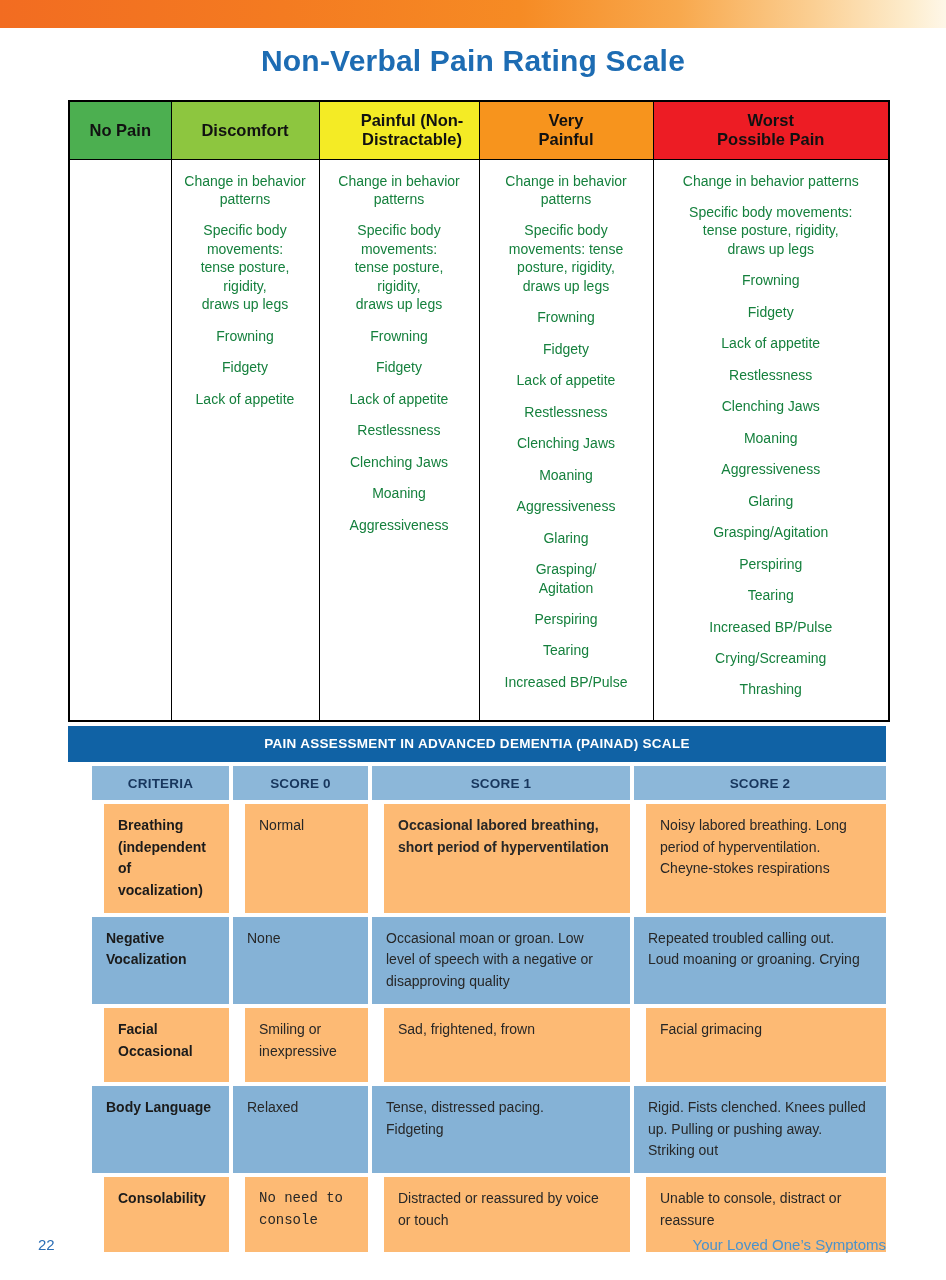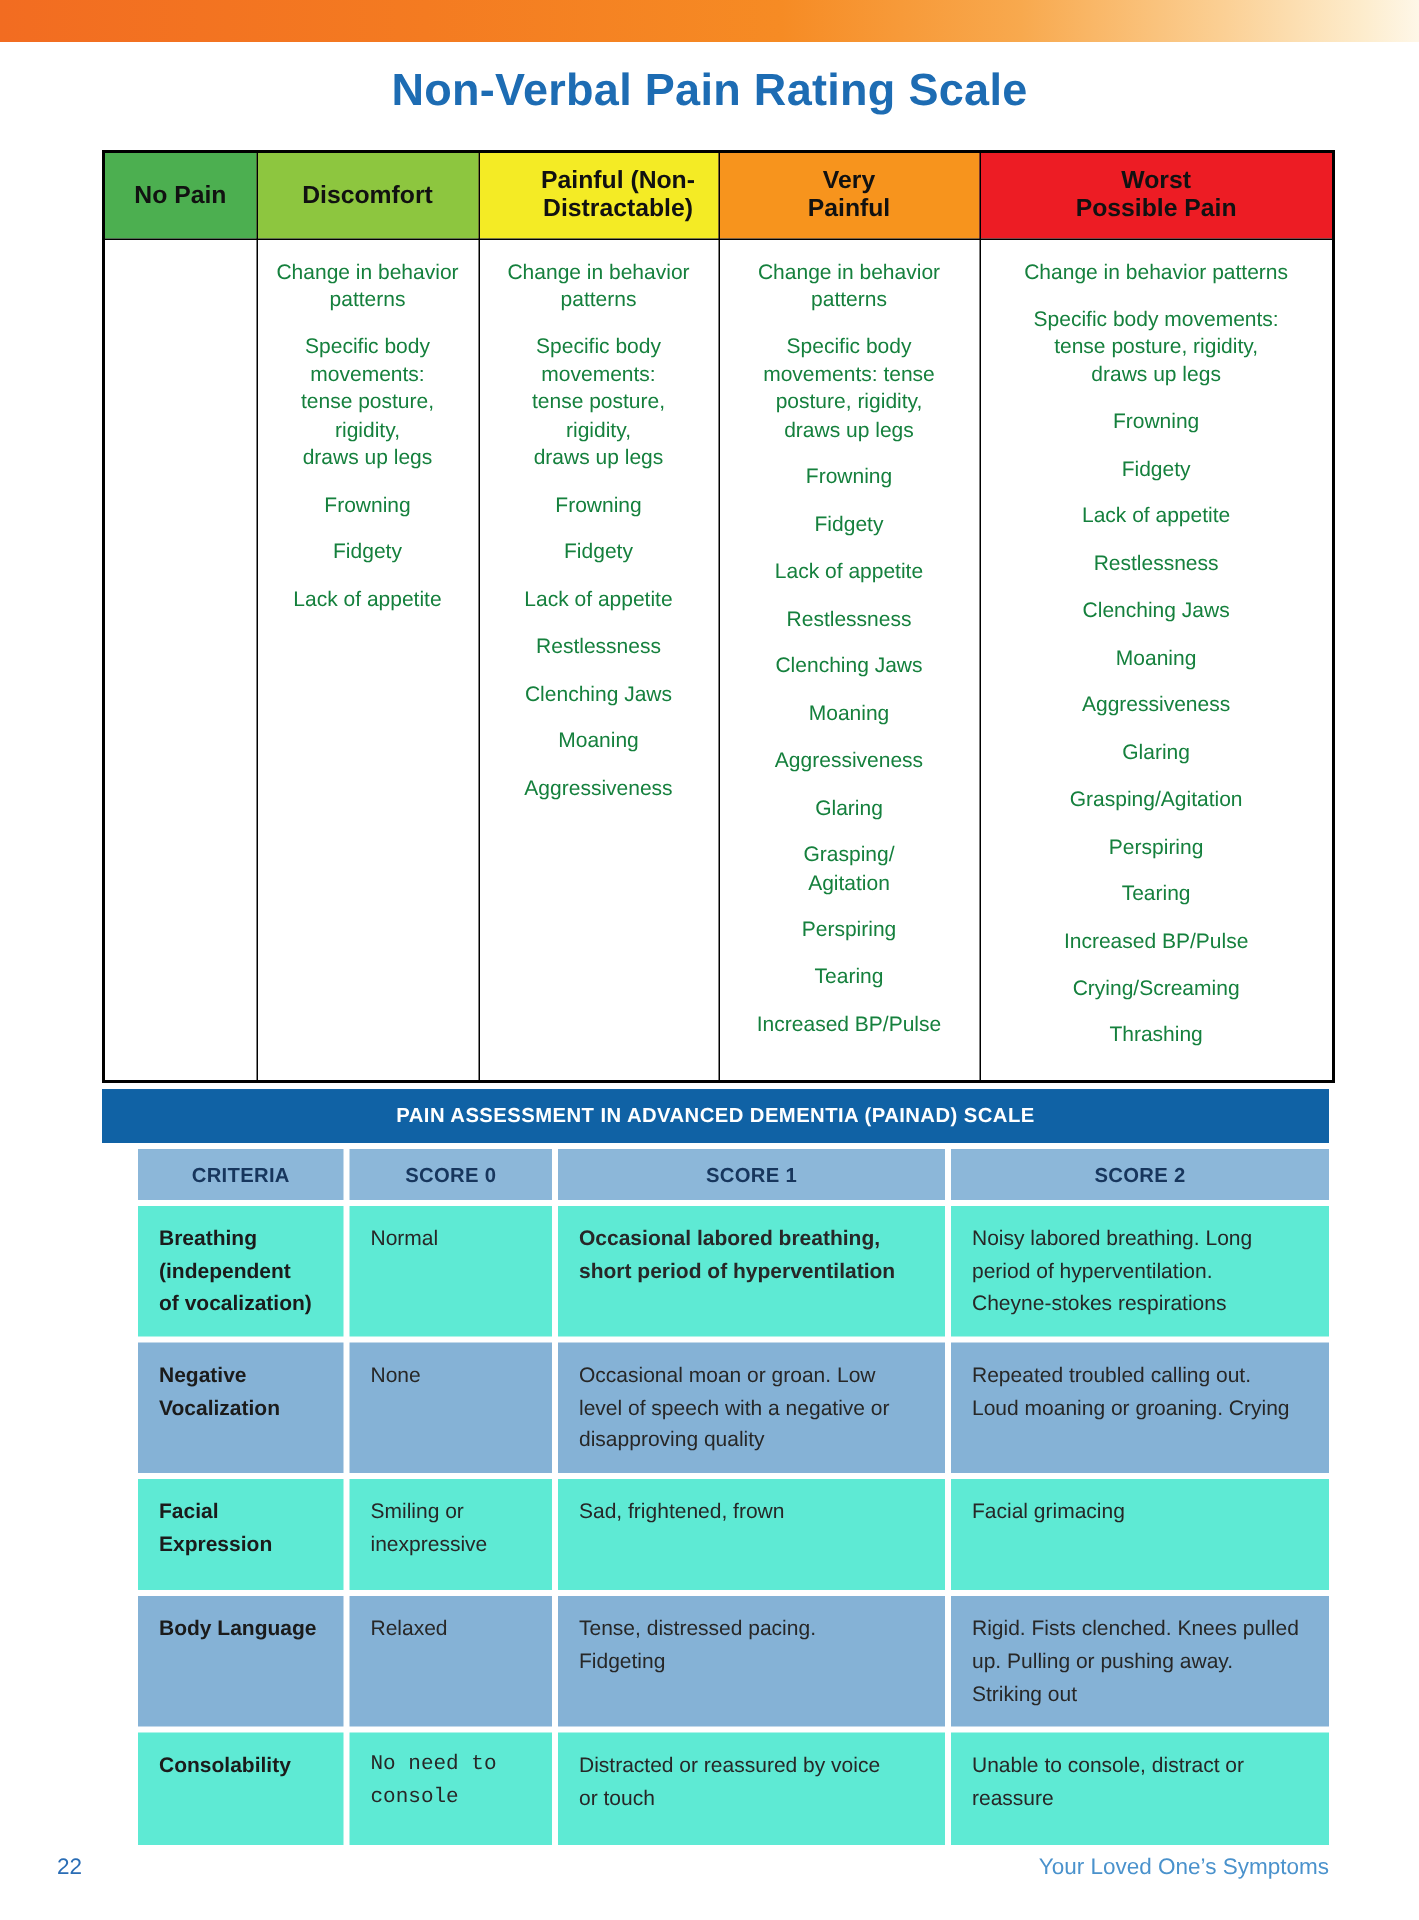--- a/index.html
+++ b/index.html
@@ -52,21 +52,21 @@
   .painad-head {
     background:#8cb7d9; color:#17365d; font-weight:bold; font-size:13.5px;
     height:34px; display:flex; align-items:center; justify-content:center;
     letter-spacing:.2px;
   }
   .painad-cell {
     font-size:14px; line-height:1.55; color:#272727;
     padding:11px 14px; white-space:pre-line;
   }
   .painad-cell.criteria { font-weight:bold; color:#1b1b1b; }
-  .row-light { background:#5eead4; }
+  .row-light { background:#fdba74;margin-left:12px; }
   .row-mid   { background:#85b2d6; }
 
   
   .footer-page-num {
     position:absolute; left:38px; top:1236px;
     color:#2a6db5; font-size:15px;
   }
   .footer-right {
     position:absolute; right:60px; top:1236px;
     color:#4a92cc; font-size:15px;
@@ -186,21 +186,21 @@
 Cheyne-stokes respirations</div>
       <div class="painad-cell row-mid criteria" style="min-height: 80px;">Negative
 Vocalization</div>
       <div class="painad-cell row-mid" style="min-height: 80px;">None</div>
       <div class="painad-cell row-mid" style="min-height: 80px;">Occasional moan or groan. Low
 level of speech with a negative or
 disapproving quality</div>
       <div class="painad-cell row-mid" style="min-height: 80px;">Repeated troubled calling out.
 Loud moaning or groaning. Crying</div>
       <div class="painad-cell row-light criteria" style="min-height: 74px;">Facial
-Expression</div>
+Occasional</div>
       <div class="painad-cell row-light" style="min-height: 74px;">Smiling or
 inexpressive</div>
       <div class="painad-cell row-light" style="min-height: 74px;">Sad, frightened, frown</div>
       <div class="painad-cell row-light" style="min-height: 74px;">Facial grimacing</div>
       <div class="painad-cell row-mid criteria" style="min-height: 84px;">Body Language</div>
       <div class="painad-cell row-mid" style="min-height: 84px;">Relaxed</div>
       <div class="painad-cell row-mid" style="min-height: 84px;">Tense, distressed pacing.
 Fidgeting</div>
       <div class="painad-cell row-mid" style="min-height: 84px;">Rigid. Fists clenched. Knees pulled
 up. Pulling or pushing away.

